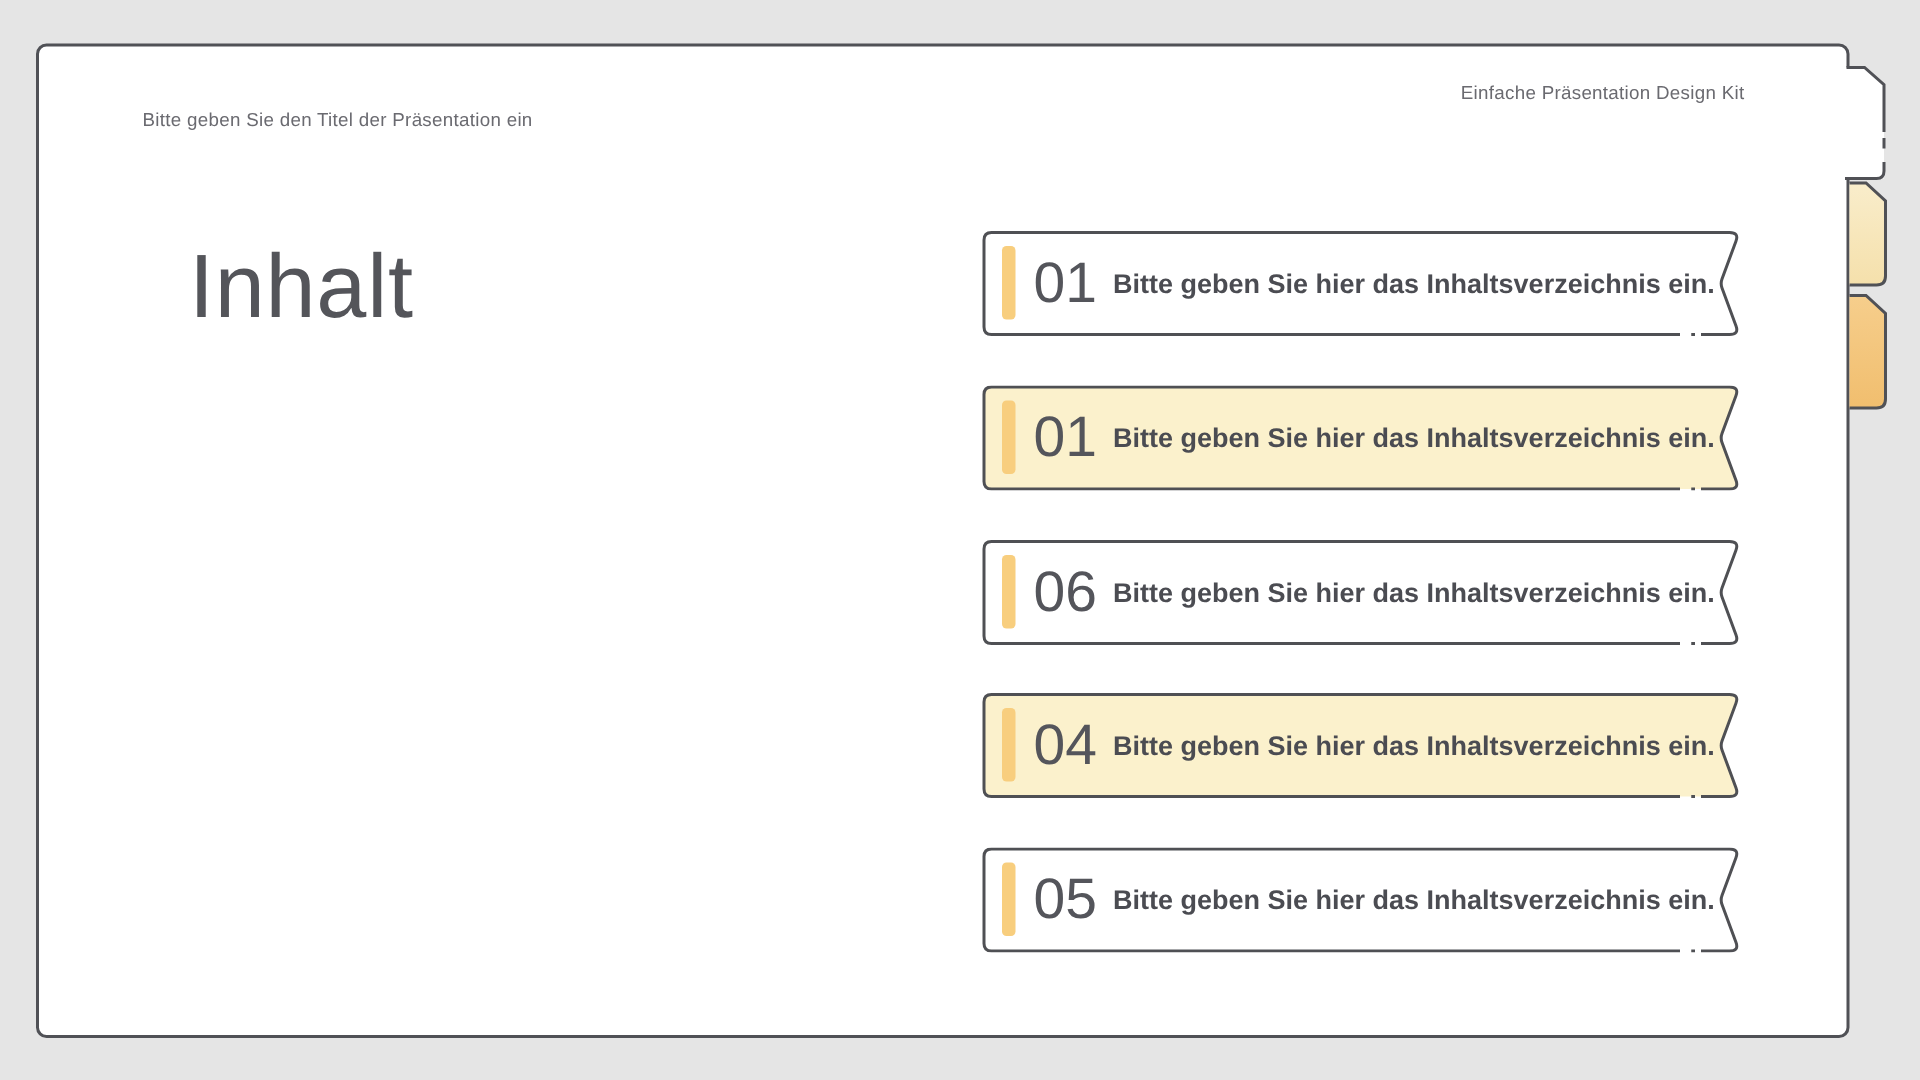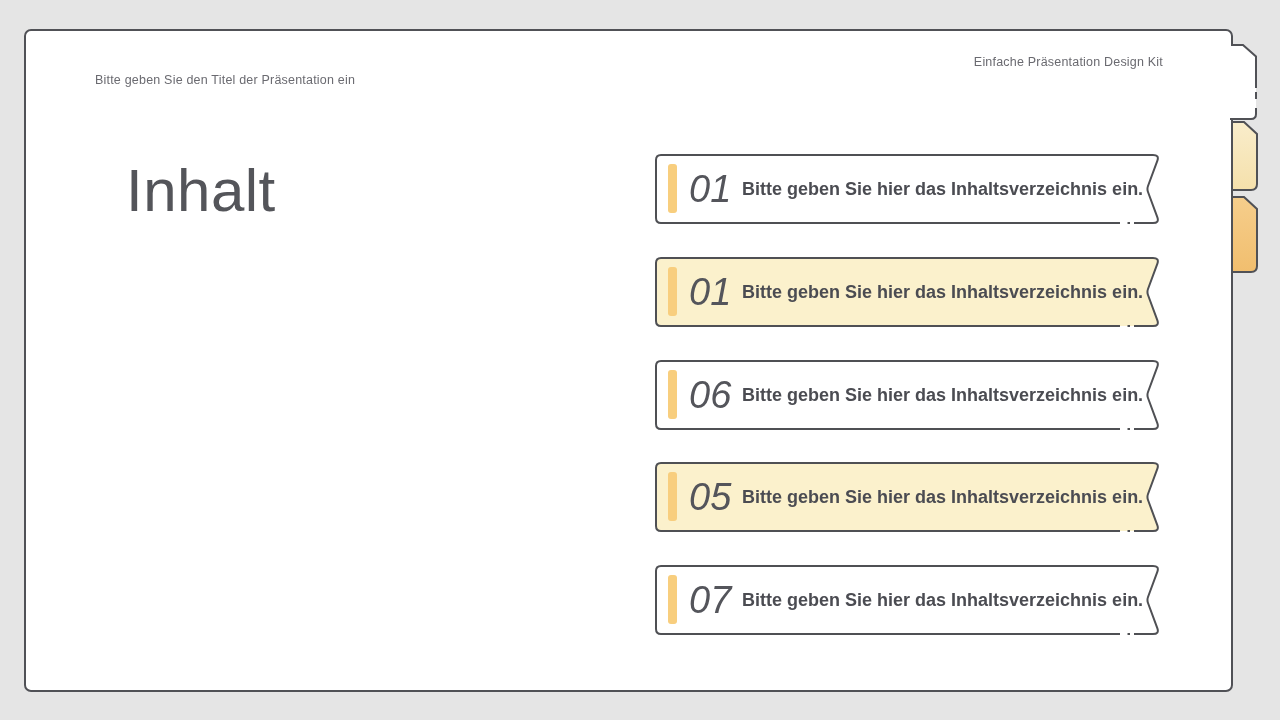--- a/index.html
+++ b/index.html
@@ -30,21 +30,21 @@
   .toc-item .ribbon-svg{position:absolute;left:0;top:0;}
   .toc-item .shape-fill{fill:#FFFFFF;}
   .toc-item.alt .shape-fill{fill:#FBF1CC;}
   .toc-item .shape-stroke{fill:none;stroke:#4F5054;stroke-width:2;}
   .accent-bar{
     position:absolute;left:15px;top:10px;width:9px;height:49px;
     border-radius:3px;background:#F8CE7E;
   }
   .toc-number{
     position:absolute;left:36px;top:0;height:86px;line-height:70px;
-    font-size:38px;color:#54555B;font-style:italic;
+    font-size:38px;color:#54555B;
   }
   .toc-text{
     position:absolute;left:89px;top:0;height:70px;line-height:71px;
     font-size:18px;color:#4B4C52;white-space:nowrap;font-weight:bold;
   }
   .side-tabs{position:absolute;left:1200px;top:20px;}
 </style>
 </head>
 <body>
 
@@ -122,29 +122,29 @@
       <span class="toc-text">Bitte geben Sie hier das Inhaltsverzeichnis ein.</span>
     </div>
 
     <div class="toc-item alt" style="top:308px">
       <svg class="ribbon-svg" width="510" height="70" viewBox="0 0 510 70">
         <path class="shape-fill" d="M 8,1 L 500,1 Q 506.5,1 504.3,6.8 L 495,32 Q 493.9,35 495,38 L 504.3,63.2 Q 506.5,69 500,69 L 8,69 Q 3,69 3,64 L 3,6 Q 3,1 8,1 Z"></path>
         <path class="shape-stroke" d="M 467,69 L 8,69 Q 3,69 3,64 L 3,6 Q 3,1 8,1 L 500,1 Q 506.5,1 504.3,6.8 L 495,32 Q 493.9,35 495,38 L 504.3,63.2 Q 506.5,69 500,69 L 481,69"></path>
         <path class="shape-stroke" d="M 474.5,69 L 477,69"></path>
       </svg>
       <span class="accent-bar"></span>
-      <span class="toc-number">05</span>
+      <span class="toc-number">04</span>
       <span class="toc-text">Bitte geben Sie hier das Inhaltsverzeichnis ein.</span>
     </div>
 
     <div class="toc-item" style="top:411px">
       <svg class="ribbon-svg" width="510" height="70" viewBox="0 0 510 70">
         <path class="shape-fill" d="M 8,1 L 500,1 Q 506.5,1 504.3,6.8 L 495,32 Q 493.9,35 495,38 L 504.3,63.2 Q 506.5,69 500,69 L 8,69 Q 3,69 3,64 L 3,6 Q 3,1 8,1 Z"></path>
         <path class="shape-stroke" d="M 467,69 L 8,69 Q 3,69 3,64 L 3,6 Q 3,1 8,1 L 500,1 Q 506.5,1 504.3,6.8 L 495,32 Q 493.9,35 495,38 L 504.3,63.2 Q 506.5,69 500,69 L 481,69"></path>
         <path class="shape-stroke" d="M 474.5,69 L 477,69"></path>
       </svg>
       <span class="accent-bar"></span>
-      <span class="toc-number">07</span>
+      <span class="toc-number">05</span>
       <span class="toc-text">Bitte geben Sie hier das Inhaltsverzeichnis ein.</span>
     </div>
 
   </div>
 </div>
 
 </body></html>

